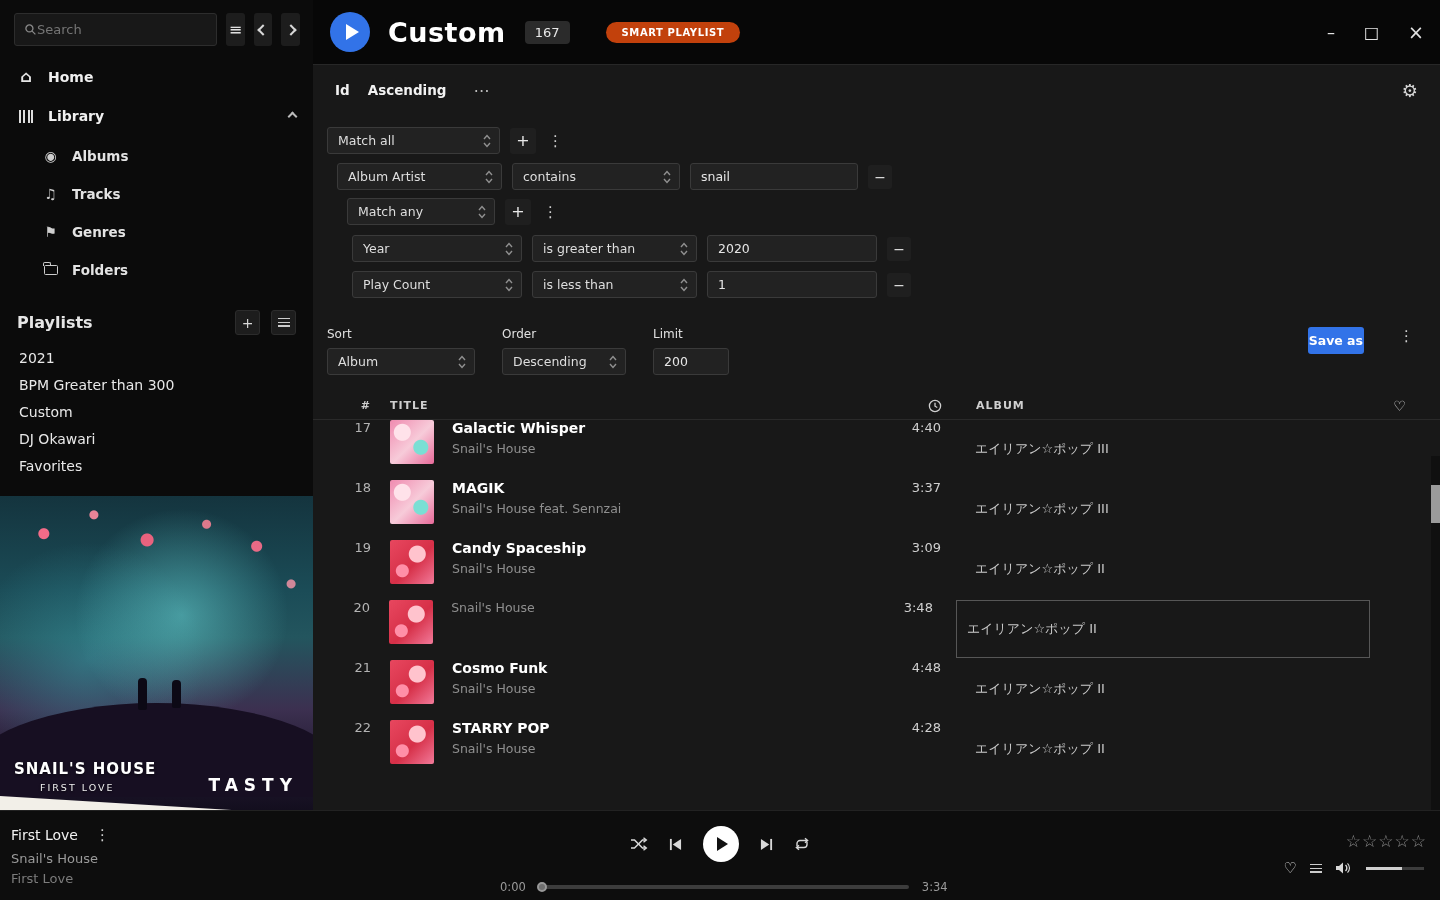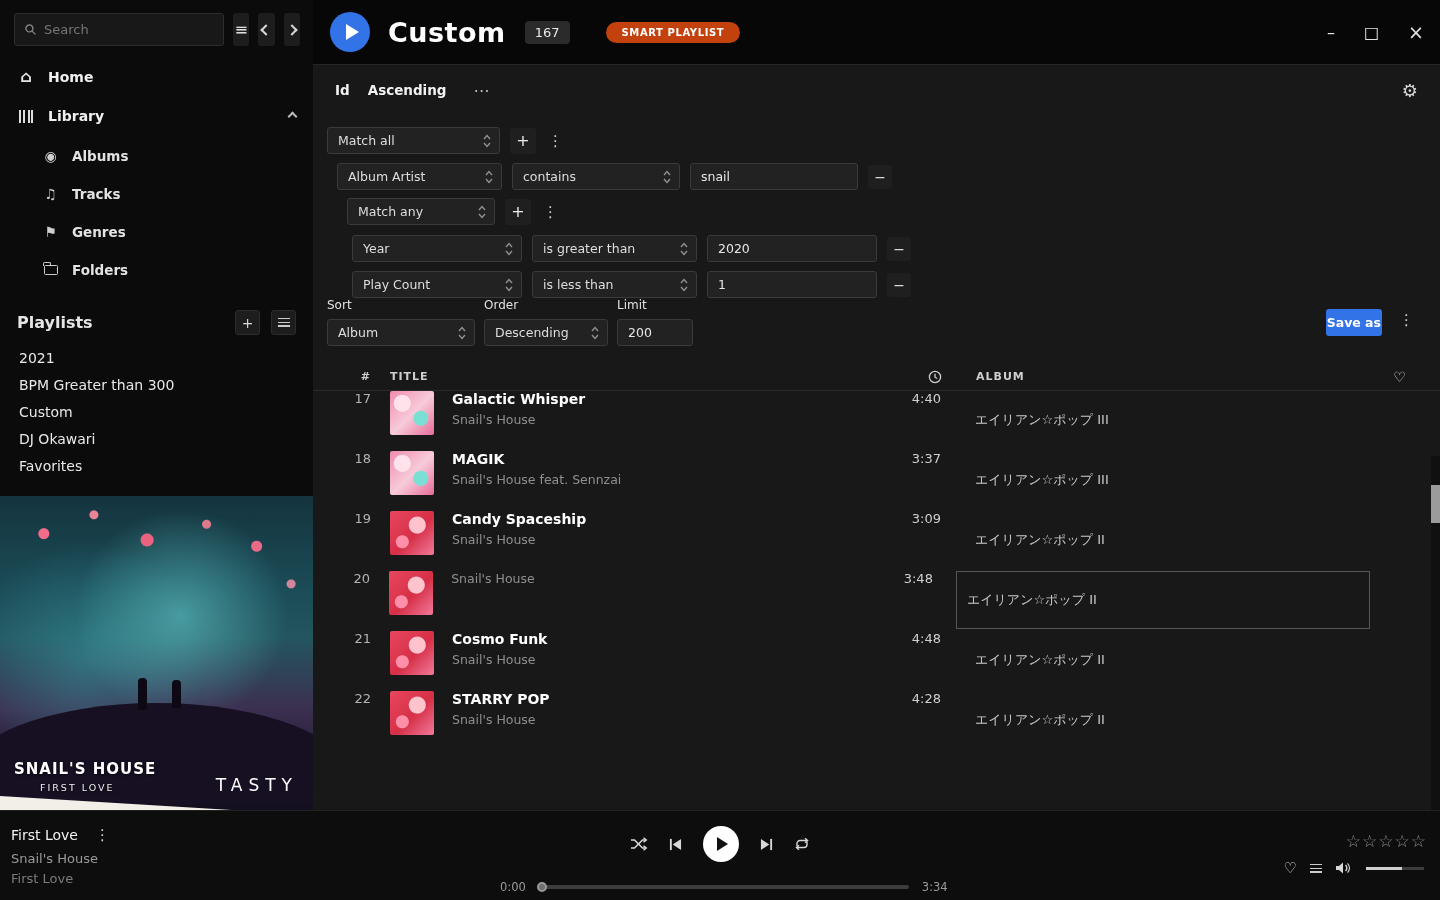--- a/index.html
+++ b/index.html
@@ -9,21 +9,21 @@
 
   
   .chev{width:8px;height:8px;border-right:2px solid #d9d9d9;border-bottom:2px solid #d9d9d9;display:inline-block}
   .chev-left{transform:rotate(135deg)}
   .chev-right{transform:rotate(-45deg)}
   .chev-up{transform:rotate(-135deg);width:7px;height:7px}
 
   
   .sidebar{position:absolute;left:0;top:0;width:313px;height:810px;background:#0b0b0b;overflow:hidden}
   .side-top{display:flex;gap:9px;padding:13px 13px 10px 14px;align-items:center}
-  .search-box{flex:0 0 162px;height:33px;background:#181818;border:1px solid #2d2d2d;border-radius:3px;display:flex;align-items:center;gap:7px;padding:0 9px}
+  .search-box{flex:0 0 162px;height:33px;background:#181818;border:1px solid #2d2d2d;border-radius:3px;display:flex;align-items:center;padding:0 9px}
   .search-box input{flex:1;min-width:0;background:transparent;border:0;outline:0;color:#c9c9c9;font-size:13px;font-family:inherit}
   .sq-btn{width:33px;height:33px;border-radius:3px;background:#1d1d1d;display:flex;align-items:center;justify-content:center;color:#e0e0e0;font-size:16px}
   .nav-row{display:flex;align-items:center;gap:13px;padding:11px 17px;font-size:14px;font-weight:700;color:#f0f0f0;cursor:pointer}
   .nav-row .g{width:18px;text-align:center;font-size:16px;color:#e6e6e6;display:flex;justify-content:center}
   .lib-chevron{margin-left:auto;border-color:#bbb}
   .lib-ic{width:14px;height:13px;background:linear-gradient(90deg,#ddd 0 2px,transparent 2px 4.5px,#ddd 4.5px 6.5px,transparent 6.5px 9px,#ddd 9px 11px,transparent 11px 12px,#ddd 12px 14px)}
   .sub{padding:2px 0 4px}
   .sub-row{display:flex;align-items:center;gap:13px;padding:11px 16px 11px 42px;font-size:13.5px;font-weight:700;color:#e3e3e3;cursor:pointer}
   .sub-row .g{width:17px;text-align:center;font-size:14px;color:#cfcfcf;display:flex;justify-content:center}
   .person{width:14px;height:14px;position:relative;display:inline-block}
@@ -47,21 +47,21 @@
     radial-gradient(circle at 93% 28%, rgba(255,150,170,.8) 0 4px, transparent 5px),
     radial-gradient(circle at 58% 38%, rgba(110,225,225,.5) 0, transparent 40%),
     radial-gradient(circle at 28% 52%, rgba(60,165,175,.45) 0, transparent 42%),
     linear-gradient(180deg,#14343e 0%,#1b4c57 30%,#23555e 45%,#3c3050 68%,#241b33 84%,#130e1e 100%)}
   .cover::before{content:"";position:absolute;left:-12%;bottom:4%;width:124%;height:30%;background:#170f22;border-radius:55% 55% 0 0/90% 90% 0 0}
   .fig{position:absolute;bottom:32%;width:9px;height:32px;background:#0c0915;border-radius:4px 4px 2px 2px}
   .fig.f1{left:44%}.fig.f2{left:55%;height:28px;bottom:32.5%}
   .wedge{position:absolute;left:0;bottom:0;width:74%;height:14px;background:#f2efe8;clip-path:polygon(0 0,0 100%,100% 100%)}
   .cover-artist{position:absolute;left:14px;bottom:32px;font-size:15px;font-weight:800;letter-spacing:1px;color:#fff;text-shadow:0 1px 3px rgba(0,0,0,.6)}
   .cover-title{position:absolute;left:40px;bottom:17px;font-size:9.5px;letter-spacing:2px;color:#efefef;text-shadow:0 1px 2px rgba(0,0,0,.6)}
-  .cover-label{position:absolute;right:15px;bottom:15px;font-size:17px;font-weight:400;letter-spacing:6px;color:#fff}
+  .cover-label{position:absolute;right:15px;bottom:15px;font-size:17px;font-weight:700;letter-spacing:6px;color:#fff}
 
   
   .main{position:absolute;left:313px;top:0;width:1127px;height:810px;background:#181818;overflow:hidden}
   .main-header{height:65px;background:#070707;border-bottom:1px solid #272727;display:flex;align-items:center;padding:0 16px 0 17px}
   .play-circle{width:40px;height:40px;border-radius:50%;background:#3273e8;display:flex;align-items:center;justify-content:center}
   .play-circle .tri{width:0;height:0;border-left:13px solid #fff;border-top:8px solid transparent;border-bottom:8px solid transparent;margin-left:4px}
   .page-title{font-size:27px;font-weight:800;letter-spacing:.5px;margin-left:18px;color:#fff}
   .count-badge{margin-left:19px;background:#2b2b2b;border-radius:4px;padding:4px 10px;font-size:13px;color:#e8e8e8}
   .type-pill{margin-left:36px;background:#c2410c;border-radius:11px;padding:5px 16px;font-size:10px;font-weight:700;letter-spacing:.6px;color:#fff}
   .win-controls{margin-left:auto;display:flex;align-items:center;gap:29px;color:#e2e2e2}
@@ -81,21 +81,21 @@
   .qe-row{display:flex;align-items:center;gap:10px}
   .mt12{margin-top:12px}.mt9{margin-top:9px}.mt8{margin-top:8px}.mt10{margin-top:10px}
   .ind1{margin-left:10px}.ind2{margin-left:20px}.ind3{margin-left:25px}
   .sel{height:27px;background:#222;border:1px solid #3a3a3a;border-radius:3px;display:flex;align-items:center;padding:0 8px 0 10px;font-size:12.5px;color:#dedede;cursor:pointer}
   .sel span{flex:1;overflow:hidden;white-space:nowrap}
   .w173{width:173px}.w165{width:165px}.w168{width:168px}.w170{width:170px}.w148{width:148px}.w124{width:124px}.w76{width:76px}
   .txt{height:27px;background:#222;border:1px solid #3a3a3a;border-radius:3px;color:#e6e6e6;font-size:12.5px;padding:0 10px;outline:0;font-family:inherit}
   .plus-btn{width:26px;height:26px;border-radius:3px;background:#1f1f1f;color:#e8e8e8;font-size:16px;display:flex;align-items:center;justify-content:center}
   .minus-btn{width:24px;height:24px;border-radius:3px;background:#1f1f1f;color:#e0e0e0;font-size:14px;display:flex;align-items:center;justify-content:center;margin-left:0}
   .kebab{color:#cfcfcf;font-size:15px;padding:0 2px;cursor:pointer}
-  .qe-sort{display:flex;align-items:center;gap:9px;}
+  .qe-sort{display:flex;align-items:flex-start;gap:27px;margin-top:29px}
   .qe-col .lbl{font-size:12px;color:#e0e0e0;margin-bottom:7px}
   .save-btn{margin-left:auto;height:27px;background:#3273e8;color:#fff;font-size:12.5px;font-weight:700;border-radius:3px;padding:0 1px}
   .qe-sort .kebab{margin:0 2px 5px 6px}
 
   
   .list{margin-top:17px}
   .tbl-head{display:flex;align-items:center;height:28px;border-bottom:1px solid #2a2a2a;font-size:11px;font-weight:700;letter-spacing:1px;color:#cfcfcf;padding-right:9px}
   .th-num{width:58px;text-align:right}
   .th-title{margin-left:19px;width:513px}
   .th-clock{width:39px;display:flex;justify-content:flex-end}

